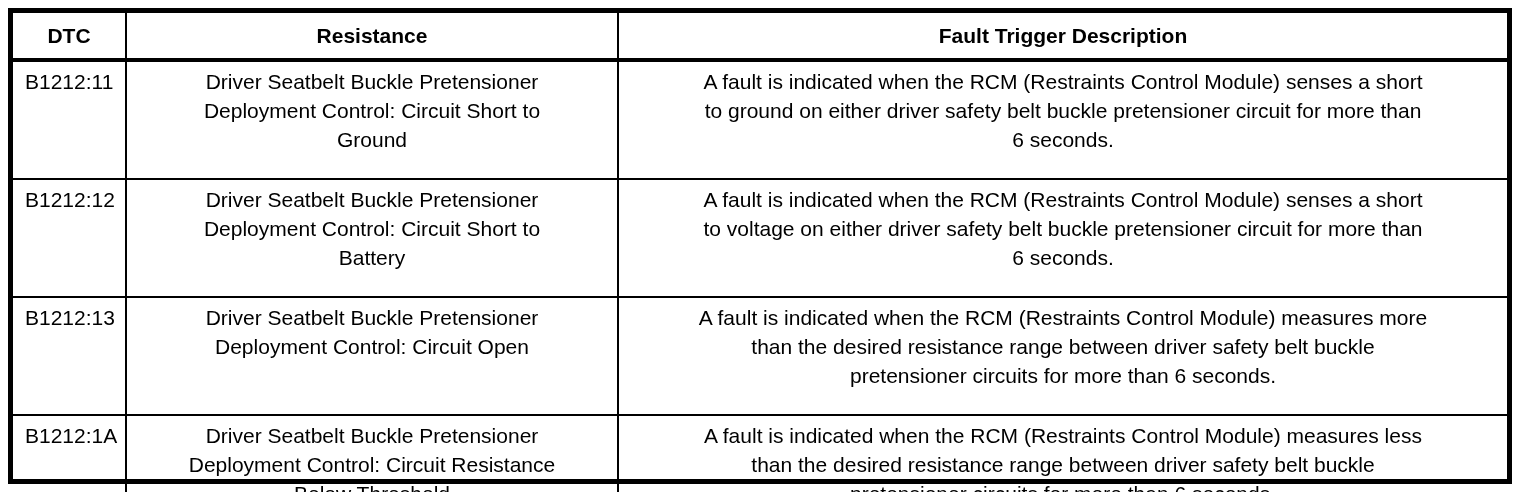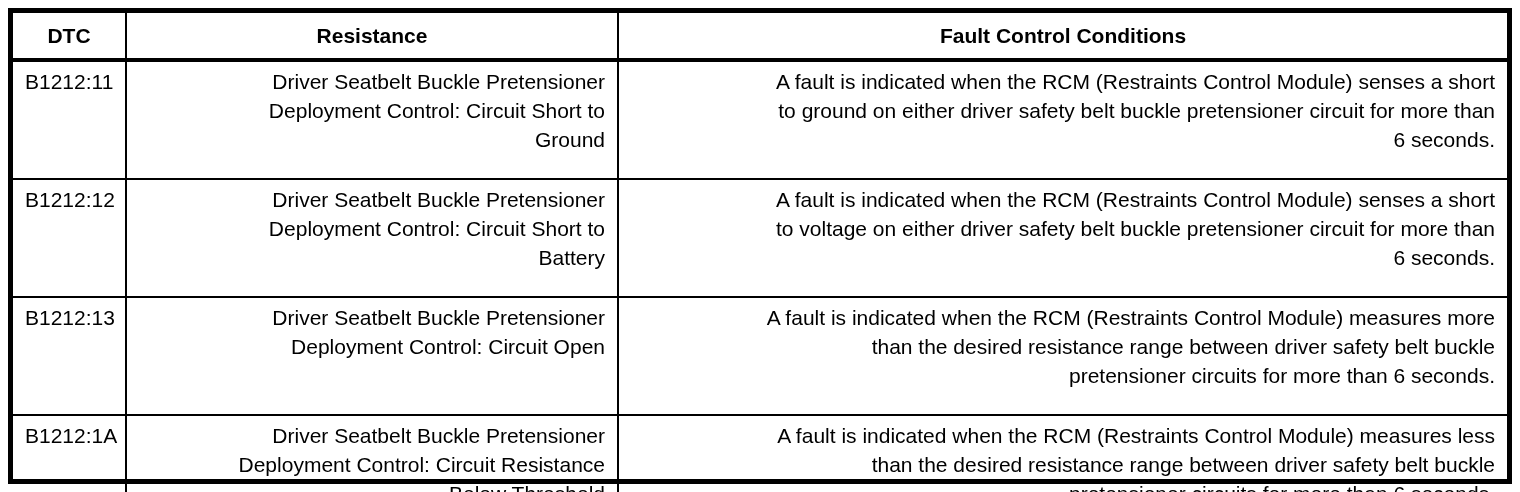--- a/index.html
+++ b/index.html
@@ -48,21 +48,21 @@
     height: 44px;
     padding: 8px 8px;
   }
   table.dtc-table th:first-child,
   table.dtc-table td:first-child { border-left: none; }
   table.dtc-table th:last-child,
   table.dtc-table td:last-child { border-right: none; }
   table.dtc-table tr:last-child td { border-bottom: none; }
   table.dtc-table td {
     vertical-align: top;
-    text-align: right;
+    text-align: center;
     padding: 5px 12px 24px 12px;
     white-space: pre-line;
     height: 103px;
   }
   col.col-dtc  { width: 113px; }
   col.col-desc { width: 492px; }
 </style>
 </head>
 <body>
 
@@ -70,21 +70,21 @@
   <table class="dtc-table">
     <colgroup>
       <col class="col-dtc">
       <col class="col-desc">
       <col class="col-fault">
     </colgroup>
     <thead>
       <tr>
         <th>DTC</th>
         <th>Resistance</th>
-        <th>Fault Control Conditions</th>
+        <th>Fault Trigger Description</th>
       </tr>
     </thead>
     <tbody>
       <tr>
         <td>B1212:11</td>
         <td>Driver Seatbelt Buckle Pretensioner
 Deployment Control: Circuit Short to
 Ground</td>
         <td>A fault is indicated when the RCM (Restraints Control Module) senses a short
 to ground on either driver safety belt buckle pretensioner circuit for more than

